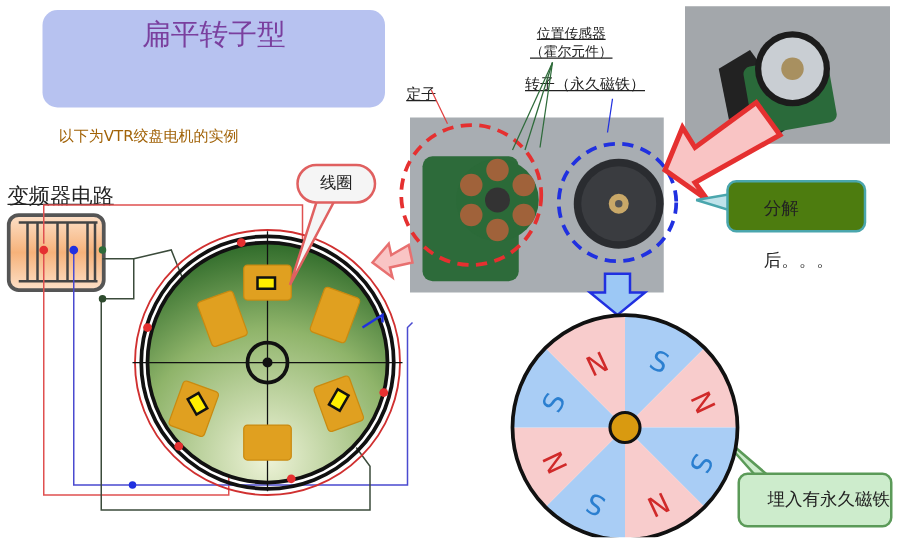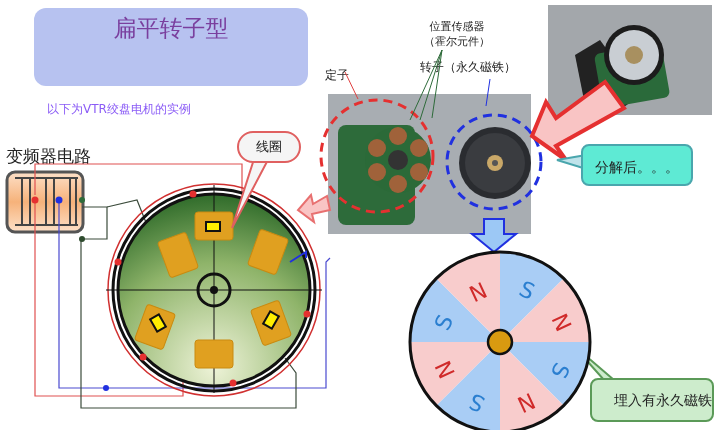--- a/index.html
+++ b/index.html
@@ -2,26 +2,26 @@
 <html><head>
 <meta charset="utf-8">
 <style>
   html, body { margin:0; padding:0; background:#ffffff; }
   body { width:720px; height:430px; position:relative; overflow:hidden;
          font-family:"DejaVu Sans", "Liberation Sans", sans-serif; }
   .abs { position:absolute; }
   .title-box { left:34px; top:8px; width:274px; height:78px; background:#b7c2f0;
                border-radius:12px; color:#7a3f9e; text-align:center; font-size:23px; line-height:32px;
                padding-top:4px; box-sizing:border-box; }
-  .subtitle { left:47px; top:101px; font-size:12px; color:#8b5cf6; }
-  .label { font-size:12px; color:#222; white-space:nowrap; }
+  .subtitle { left:47px; top:101px; font-size:12px; color:#a16207; }
+  .label { font-size:12px; color:#222; white-space:nowrap;text-decoration:underline; }
   .callout-red { left:237px; top:131px; width:60px; height:28px; background:#f5f5f5; border:2px solid #e06060;
                  border-radius:16px; font-size:13px; text-align:center; line-height:28px; color:#222; }
-  .callout-blue { left:581px; top:144px; width:112px; height:42px; background:#5eead4; border:2px solid #4aa6ad;
-                  border-radius:8px; font-size:14px; line-height:42px; padding-left:12px; box-sizing:border-box; color:#222; }
+  .callout-blue { left:581px; top:144px; width:112px; height:42px; background:#4d7c0f; border:2px solid #4aa6ad;
+                  border-radius:8px; font-size:14px; line-height:42px; padding-left:28px; box-sizing:border-box; color:#222; }
   .callout-green { left:590px; top:378px; width:120px; height:40px; background:#cdeccc; border:2px solid #5b9a58;
                    border-radius:8px; font-size:14px; line-height:40px; text-align:right; color:#222; }
   .photo-main { left:328px; top:94px; width:203px; height:140px; background:#a8adb2; }
   .photo-small { left:548px; top:5px; width:164px; height:110px; background:#a3a7ab; }
   svg { position:absolute; left:0; top:0; }
 </style>
 </head>
 <body>
 
 <div class="abs title-box">

